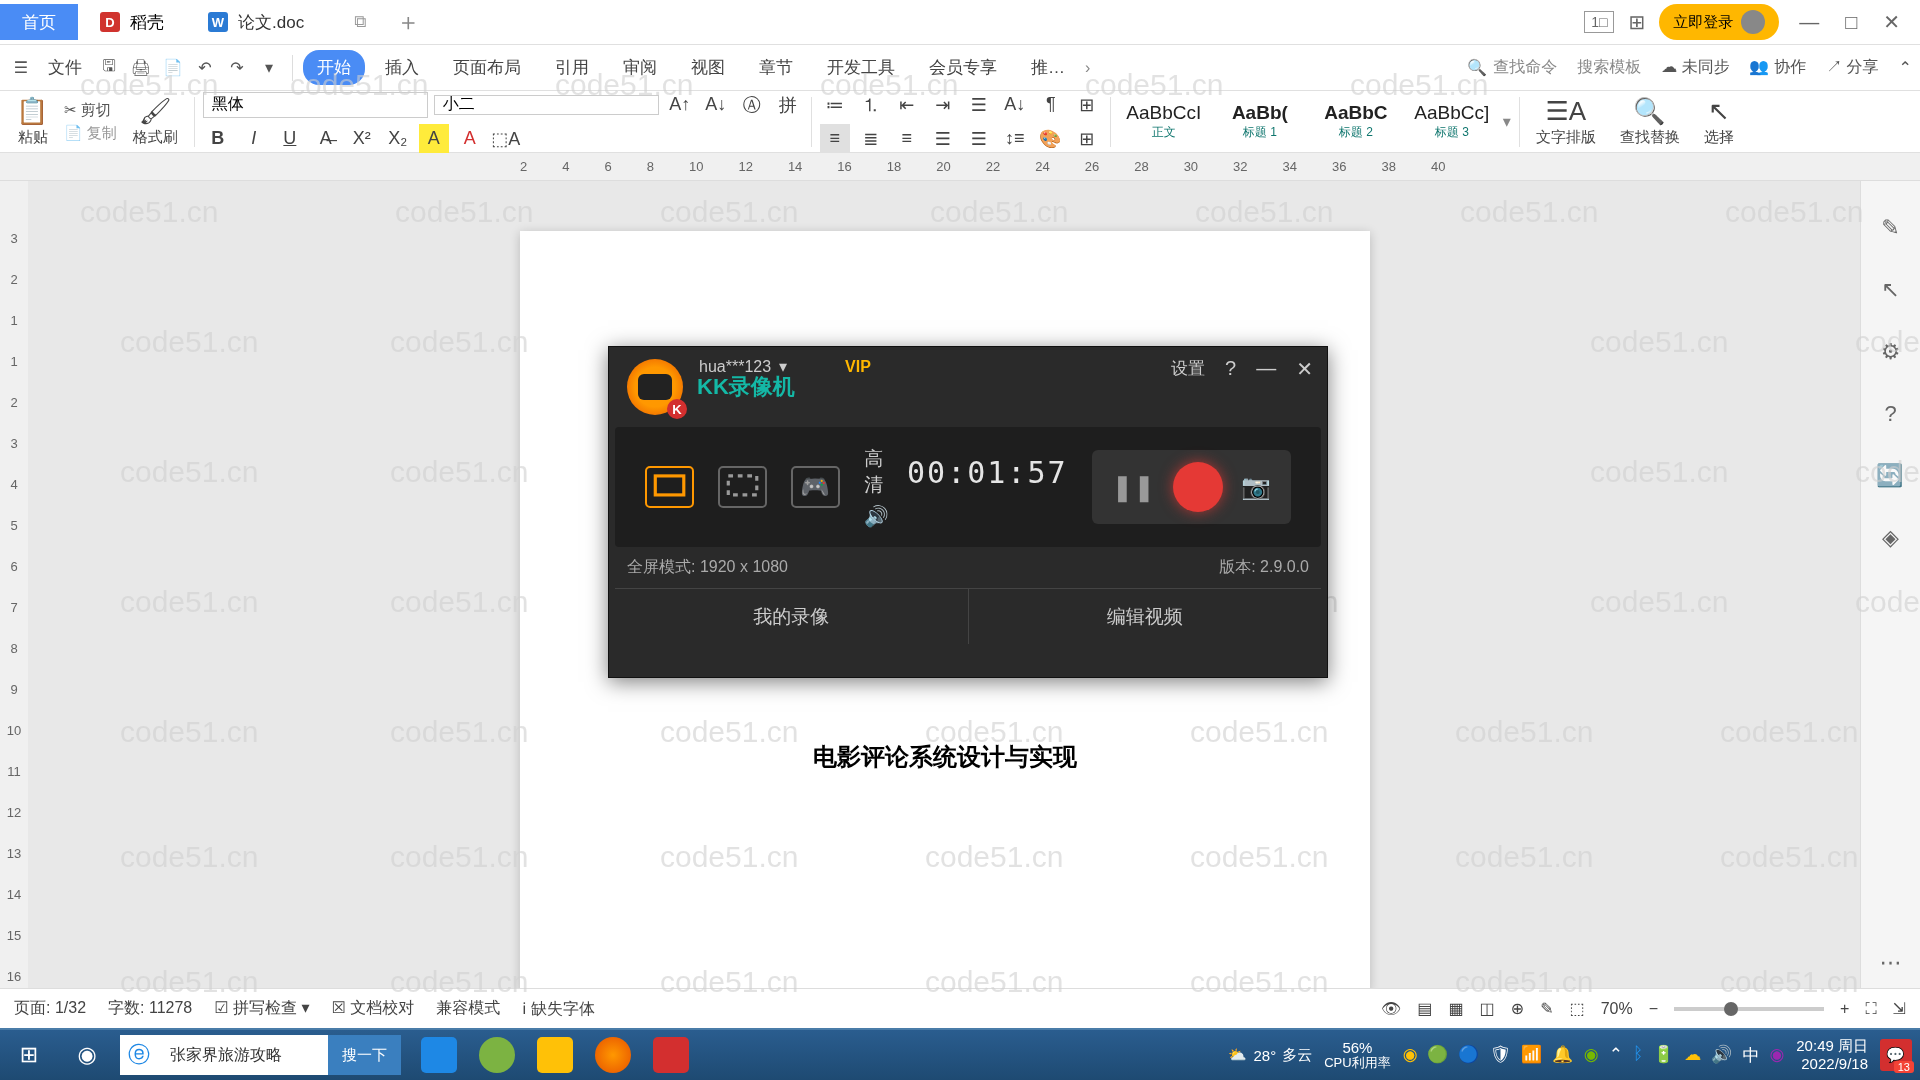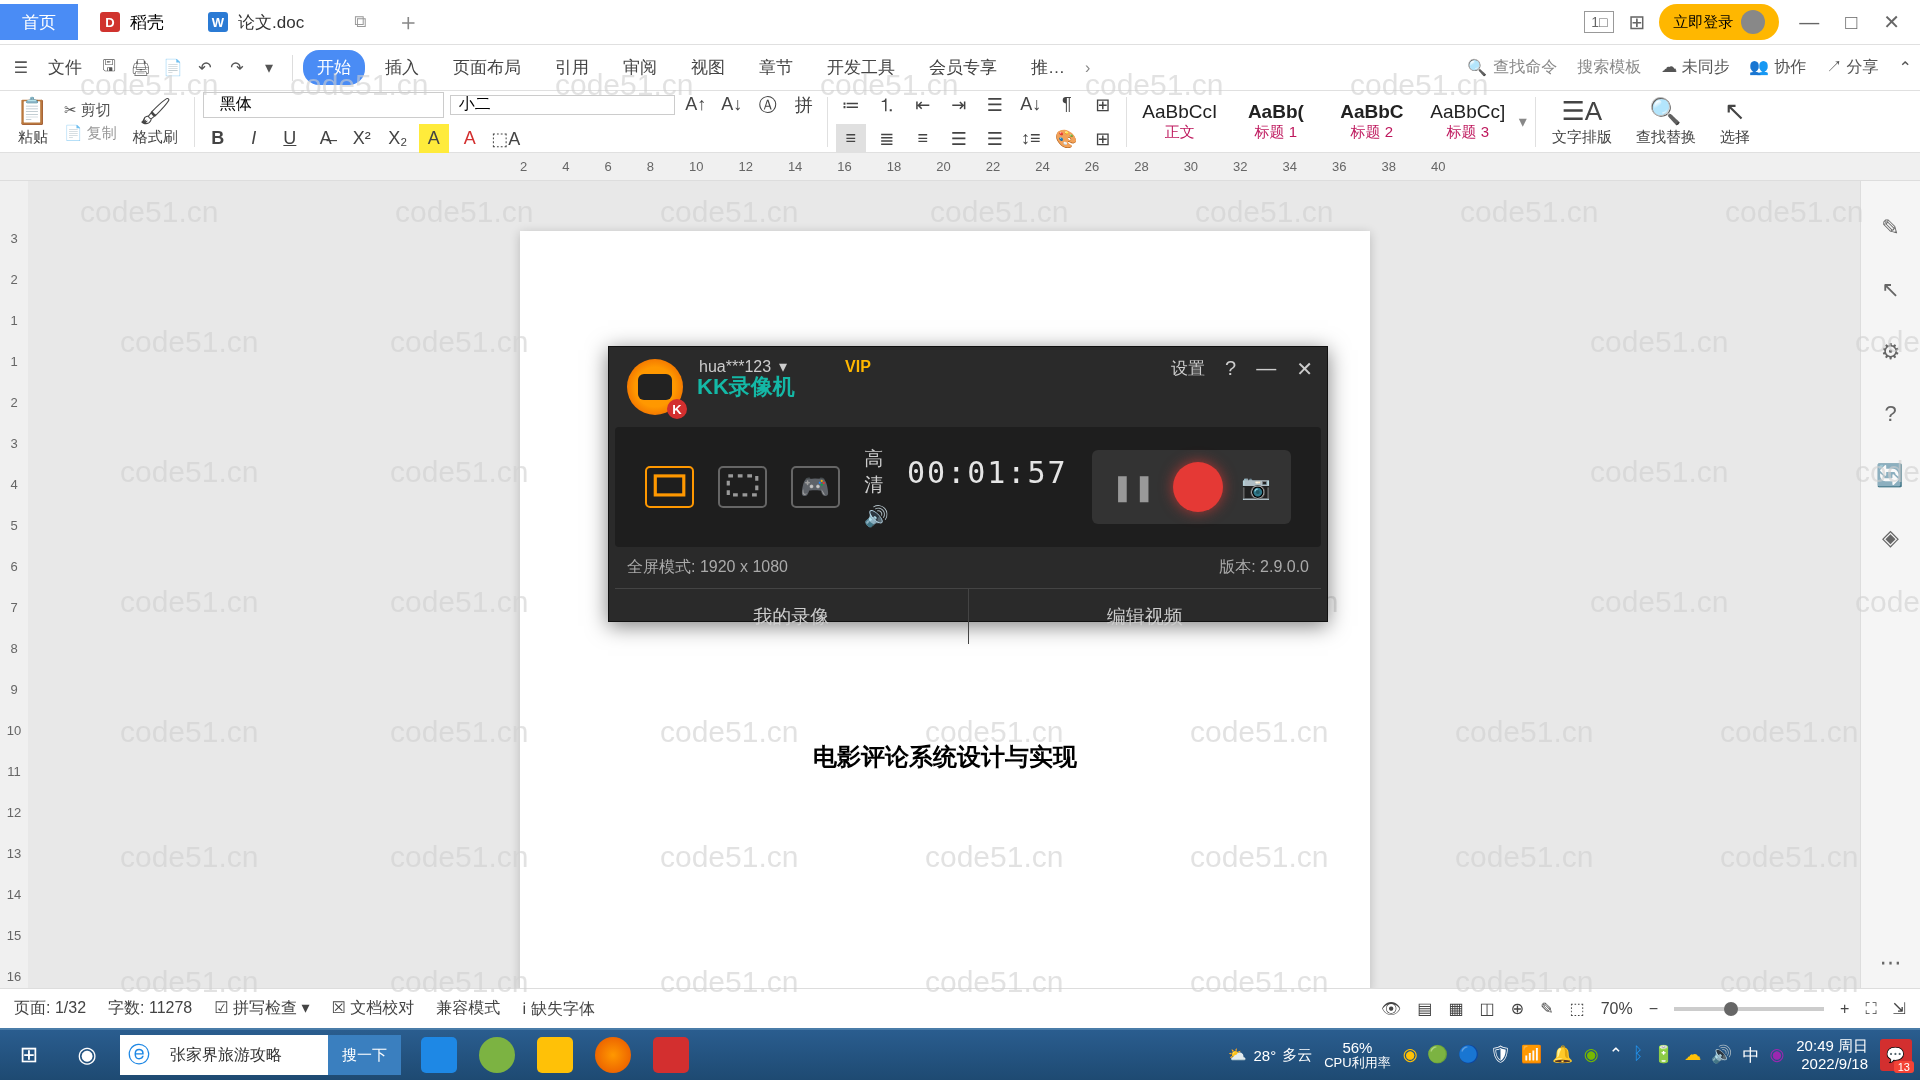--- a/index.html
+++ b/index.html
@@ -26,25 +26,25 @@
 .menu-item.active { background: #4a8cf5; color: #fff; border-radius: 16px; }
 .menubar-right { margin-left: auto; display: flex; align-items: center; gap: 20px; font-size: 16px; color: #555; }
 .search-box { display: flex; align-items: center; gap: 6px; color: #888; }
 
 
 .ribbon { height: 62px; background: #fff; display: flex; align-items: center; padding: 0 10px; border-bottom: 1px solid #e0e0e0; gap: 8px; }
 .ribbon-group { display: flex; flex-direction: column; align-items: center; gap: 2px; padding: 0 8px; }
 .ribbon-group-h { display: flex; align-items: center; gap: 6px; }
 .ribbon-label { font-size: 15px; color: #444; }
 .ribbon-btn { width: 30px; height: 30px; display: flex; align-items: center; justify-content: center; font-size: 18px; color: #444; cursor: pointer; }
-.font-select { border: 1px solid #ccc; padding: 3px 16px; font-size: 16px; min-width: 140px; background: #fff; }
+.font-select { border: 1px solid #ccc; padding: 3px 8px; font-size: 16px; min-width: 140px; background: #fff; }
 .size-select { border: 1px solid #ccc; padding: 0 8px; font-size: 16px; min-width: 72px; background: #fff; }
 .style-preview { border: none; padding: 2px 6px; min-width: 90px; text-align: center; cursor: pointer; }
 .style-preview .sample { font-size: 19px; color: #222; }
-.style-preview .name { font-size: 15px; color: #be185d; }
+.style-preview .name { font-size: 12px; color: #0f766e; }
 .ribbon-sep { width: 1px; height: 50px; background: #e0e0e0; }
 
 
 .ruler-h { height: 28px; background: #f0f0f0; border-bottom: 1px solid #ddd; position: relative; }
 .ruler-marks { position: absolute; left: 520px; top: 0; height: 100%; display: flex; align-items: center; font-size: 13px; color: #666; gap: 35px; }
 
 
 .doc-container { position: absolute; top: 181px; left: 0; right: 60px; bottom: 40px; background: #e8e8e8; overflow: hidden; }
 .ruler-v { position: absolute; left: 0; top: 0; width: 28px; height: 100%; background: #f0f0f0; }
 .ruler-v-marks { display: flex; flex-direction: column; align-items: center; font-size: 13px; color: #666; gap: 26px; padding-top: 50px; }
@@ -60,21 +60,21 @@
 .statusbar-right { margin-left: auto; display: flex; align-items: center; gap: 16px; }
 .zoom-slider { width: 150px; height: 4px; background: #ccc; position: relative; }
 .zoom-thumb { position: absolute; left: 50px; top: -5px; width: 14px; height: 14px; background: #666; border-radius: 50%; }
 
 
 .watermark-layer { position: absolute; top: 0; left: 0; width: 100%; height: 100%; pointer-events: none; z-index: 1; }
 .wm { position: absolute; color: #d0d0d0; font-size: 30px; font-weight: 500; opacity: 0.6; }
 .wm-red { position: absolute; color: #d63030; font-size: 34px; font-weight: bold; }
 
 
-.kk-window { position: absolute; left: 608px; top: 346px; width: 720px; height: 276px; background: #2a2a2a; border: 1px solid #111; z-index: 10; box-shadow: 0 4px 20px rgba(0,0,0,0.5); }
+.kk-window { position: absolute; left: 608px; top: 346px; width: 720px; height: 332px; background: #2a2a2a; border: 1px solid #111; z-index: 10; box-shadow: 0 4px 20px rgba(0,0,0,0.5); }
 .kk-header { height: 80px; display: flex; align-items: center; padding: 0 18px; gap: 14px; position: relative; }
 .kk-logo { width: 56px; height: 56px; background: radial-gradient(circle, #ff9800 50%, #e65100 100%); border-radius: 50%; position: relative; display: flex; align-items: center; justify-content: center; }
 .kk-logo::after { content: "K"; position: absolute; bottom: -4px; right: -4px; background: #d32f2f; color: #fff; width: 20px; height: 20px; border-radius: 50%; font-size: 13px; display: flex; align-items: center; justify-content: center; font-weight: bold; }
 .kk-face { width: 34px; height: 26px; background: #222; border-radius: 6px; position: relative; }
 .kk-title { color: #14b8a6; font-size: 22px; font-weight: bold; }
 .kk-user { position: absolute; top: 10px; left: 90px; color: #ccc; font-size: 16px; display: flex; align-items: center; gap: 8px; }
 .kk-vip { color: #ffb700; font-weight: bold; margin-left: 50px; }
 .kk-winctrls { position: absolute; top: 10px; right: 14px; display: flex; gap: 20px; color: #ccc; font-size: 20px; }
 .kk-winctrls span { cursor: pointer; }
 .kk-body { height: 120px; display: flex; align-items: center; padding: 0 30px; gap: 24px; background: #1e1e1e; margin: 0 6px; border-radius: 4px; }

